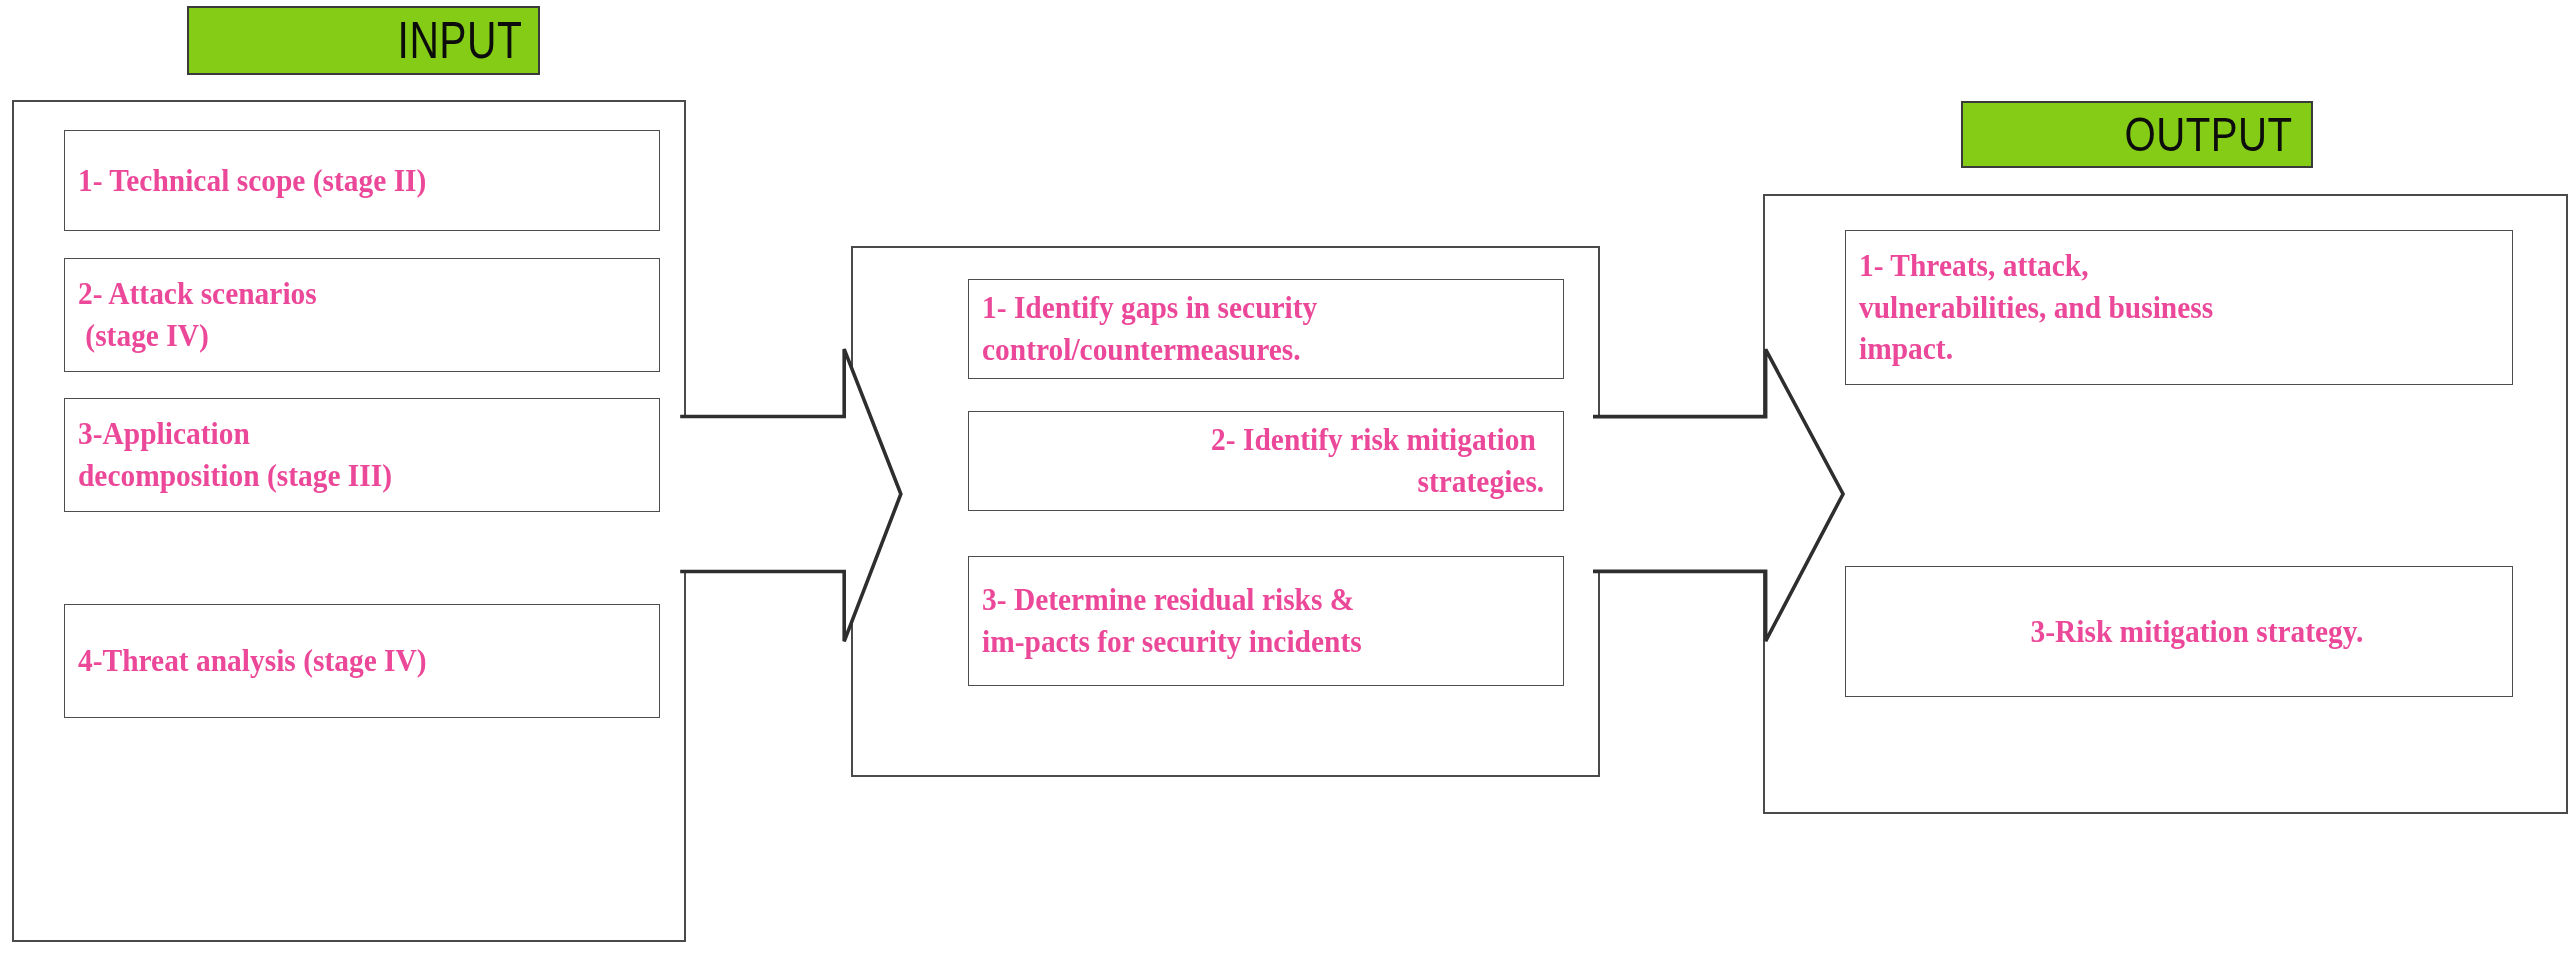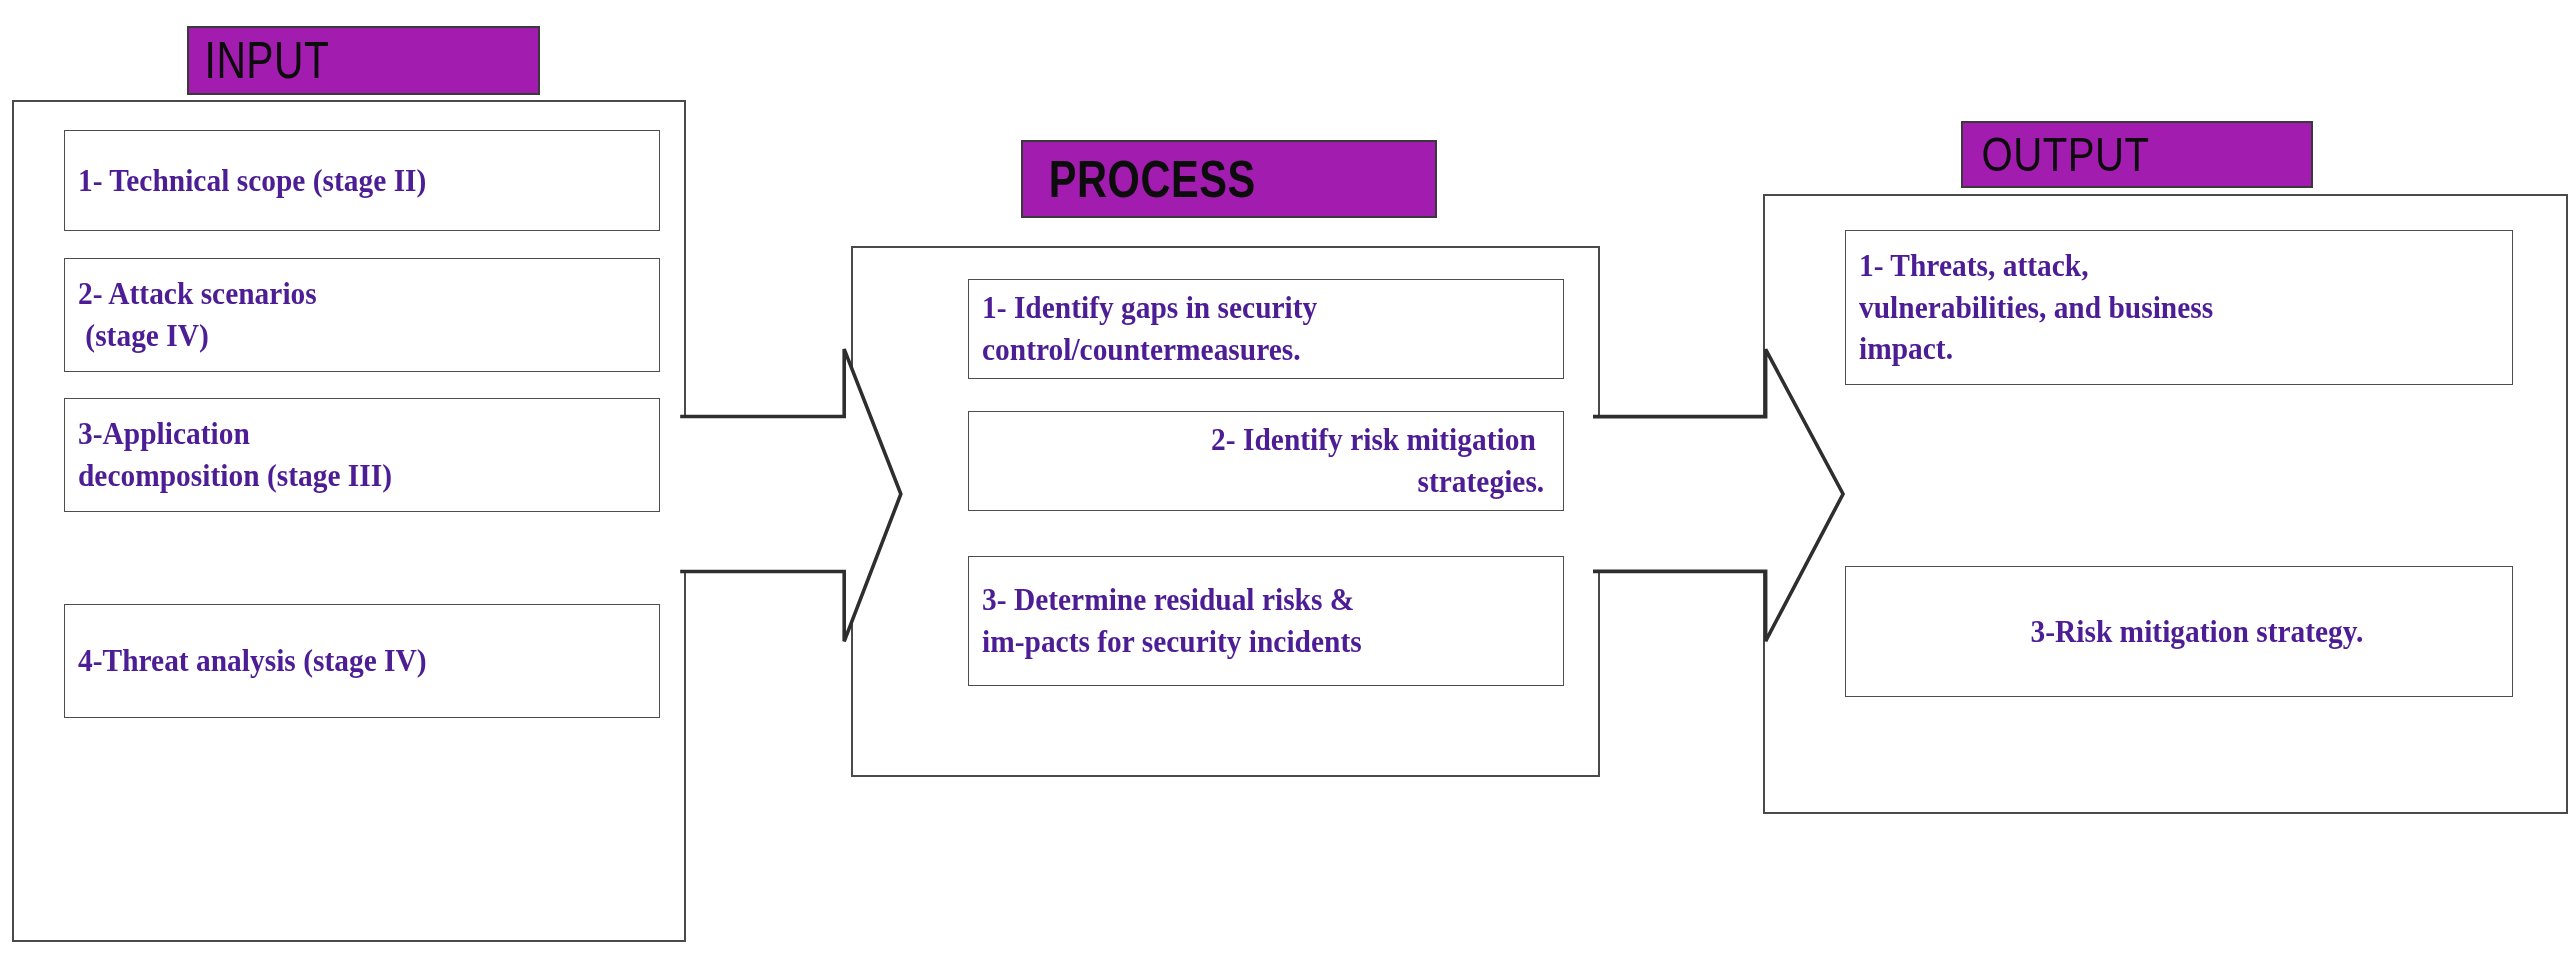--- a/index.html
+++ b/index.html
@@ -13,30 +13,29 @@
     height: 954px;
     background: #ffffff;
     overflow: hidden;
     font-family: "Liberation Serif", "DejaVu Serif", serif;
   }
 
   
   .hdr-chip {
     position: absolute;
     box-sizing: border-box;
-    background: #a21caf;
+    background: #84cc16;
     border: 2.4px solid #3a3a3a;
     display: flex;
     align-items: center;
-    justify-content: flex-start;
+    justify-content: flex-end;
     font-family: "Liberation Sans", "DejaVu Sans", sans-serif;
     color: #0c0c0c;
     letter-spacing: 0.6px;
     line-height: 1;
-    margin-top: 20px;
   }
 
   #hdr-input  { left: 187px;  top: 6px;  width: 353px; height: 69px; }
   #hdr-input  .lbl { font-size: 51px; font-weight: 400; transform: scaleX(0.80); }
   #hdr-process{ left: 1021px; top: 120px; width: 416px; height: 78px; }
   #hdr-process .lbl { font-size: 52px; font-weight: 700; transform: scaleX(0.80); }
   #hdr-output { left: 1961px; top: 101px; width: 352px; height: 67px; }
   #hdr-output .lbl { font-size: 49px; font-weight: 400; transform: scaleX(0.82); }
 
   
@@ -53,21 +52,21 @@
   
   .card {
     position: absolute;
     box-sizing: border-box;
     background: #ffffff;
     border: 1.8px solid #4d4d4d;
     padding: 6px 13px;
     display: flex;
     flex-direction: column;
     justify-content: center;
-    color: #4c1d95;
+    color: #ec4899;
     font-weight: 700;
     line-height: 1.30;
   }
   .card .line { display: block; white-space: pre; transform: scaleX(0.92); transform-origin: left center; }
   .card.ctr { align-items: center; }
   .card.ctr .line { transform-origin: center center; }
 
   
   .in-card  { left: 64px; width: 596px; font-size: 32px; }
   #in-1 { top: 130px;  height: 101px; }
@@ -96,23 +95,20 @@
 </style>
 </head>
 <body>
 
 <div id="canvas">
 
   <div class="hdr-chip" id="hdr-input">
     <span class="lbl">INPUT</span>
   </div>
 
-  <div class="hdr-chip" id="hdr-process">
-    <span class="lbl">PROCESS</span>
-  </div>
 
   <div class="hdr-chip" id="hdr-output">
     <span class="lbl">OUTPUT</span>
   </div>
 
   <div class="group-box" id="grp-input"></div>
   <div class="group-box" id="grp-process"></div>
   <div class="group-box" id="grp-output"></div>
 
   <div class="card in-card" id="in-1">

